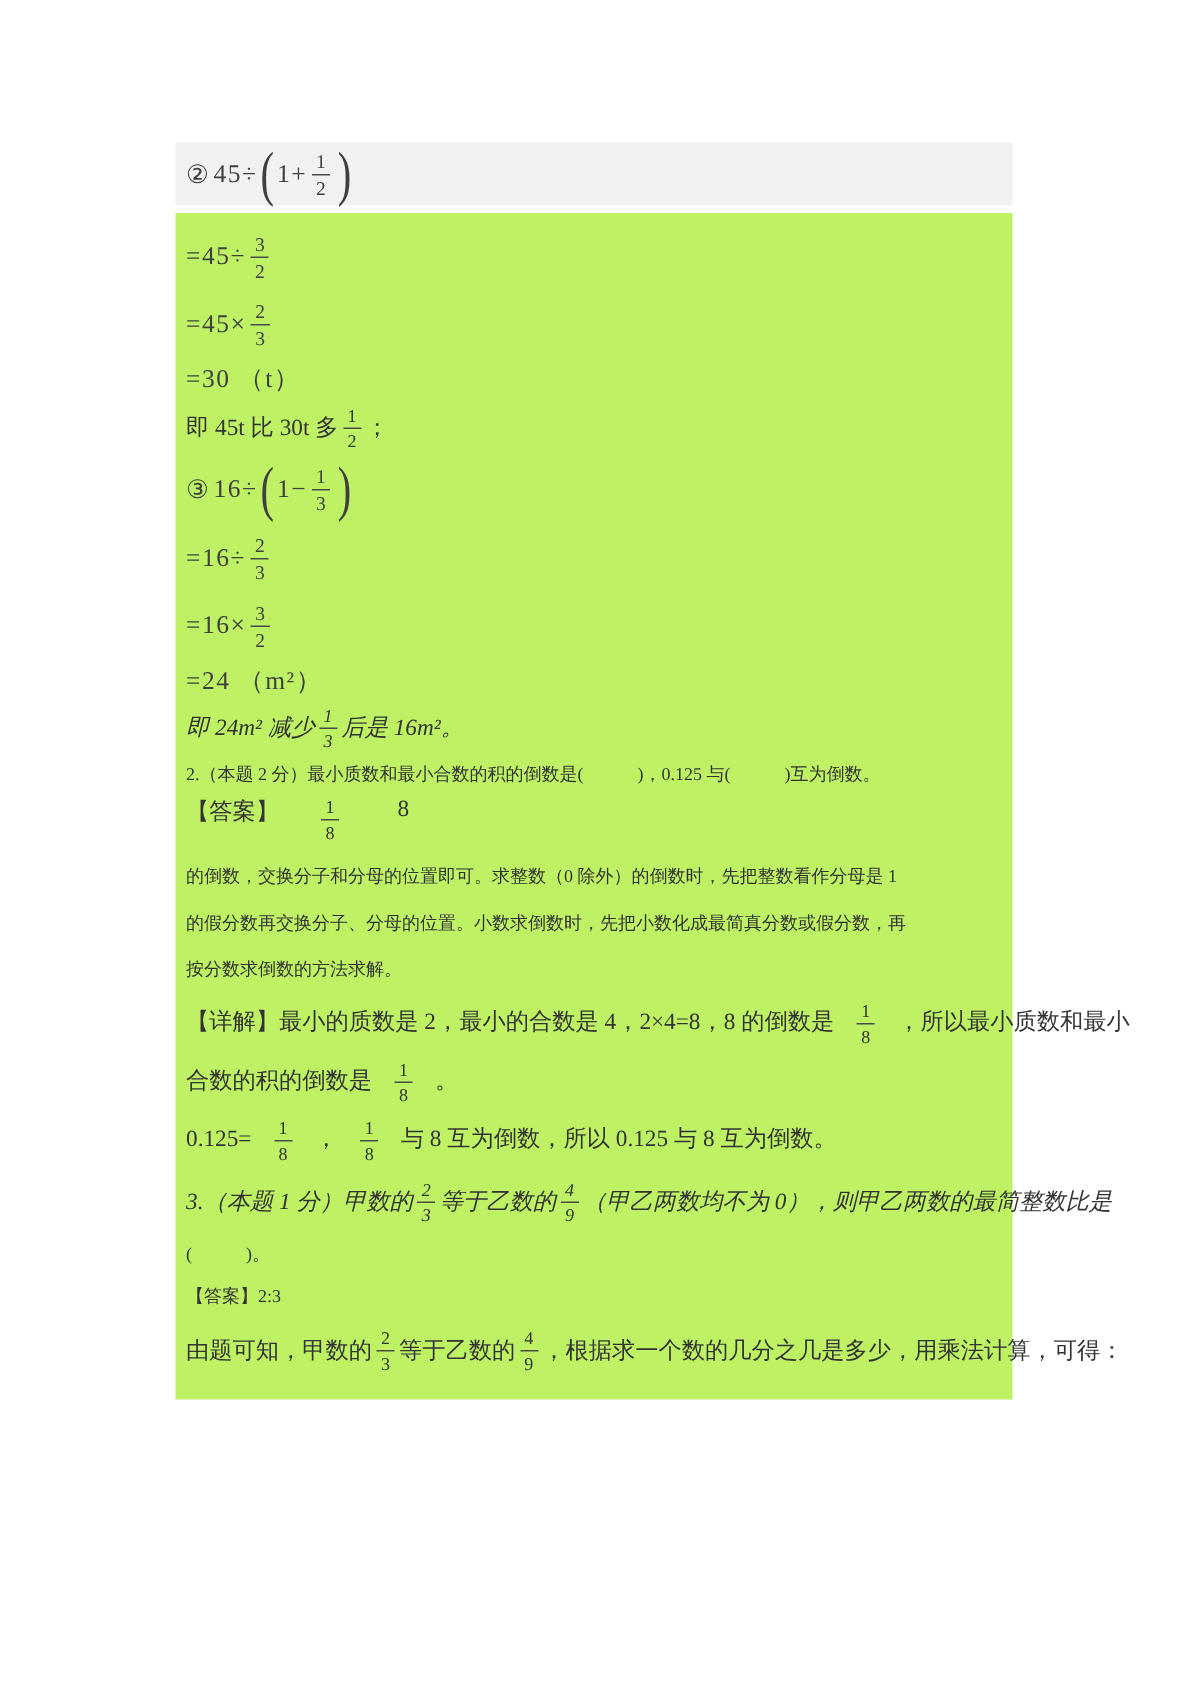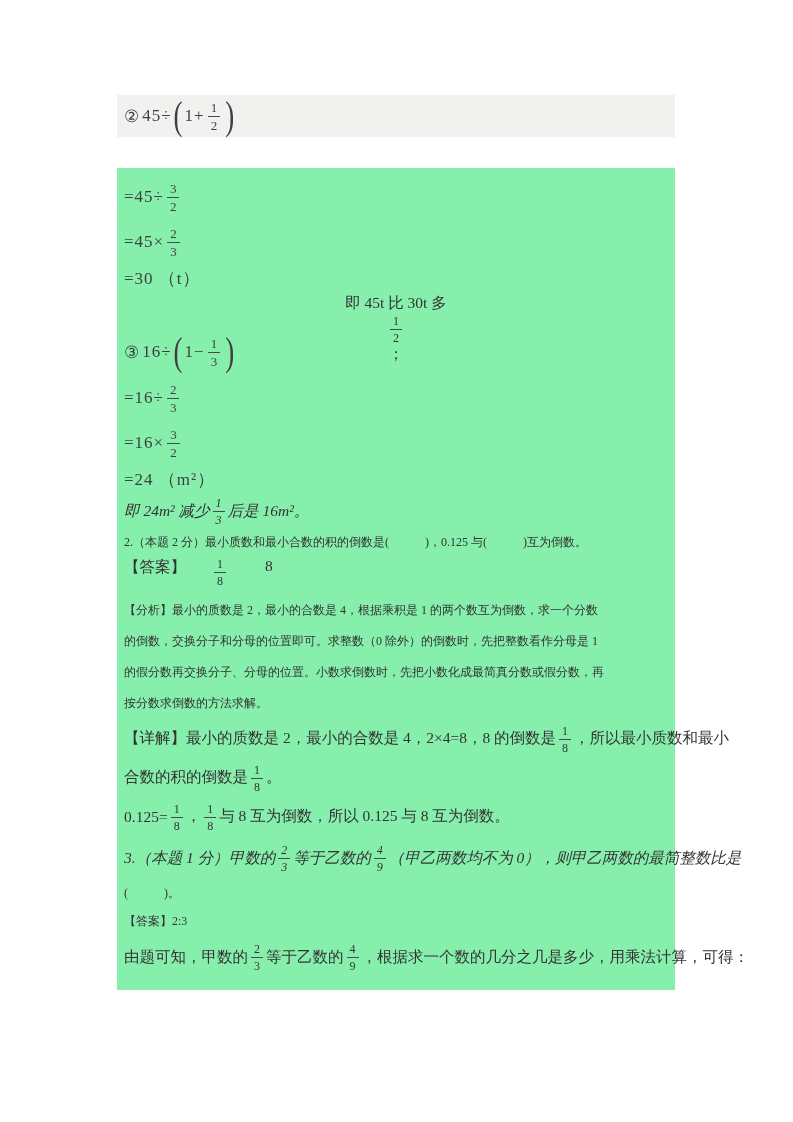--- a/index.html
+++ b/index.html
@@ -2,21 +2,21 @@
 <html><head>
 <meta charset="utf-8">
 <style>
   * { margin:0; padding:0; box-sizing:border-box; }
   html,body { width:793px; height:1122px; background:#ffffff; }
   body { font-family:"Liberation Serif","DejaVu Serif",serif; color:#333; }
   .page { position:relative; width:793px; height:1122px; background:#ffffff; overflow:hidden; }
   .content { position:absolute; left:117px; top:95px; width:558px; }
   .band-top { background:#f1f1f0; height:42px; display:flex; align-items:center; padding-left:7px; }
   .white-gap { height:5px; background:#ffffff; }
-  .main { background:#86efac; padding:6px 7px 12px 7px;margin-top:26px; }
+  .main { background:#bef264; padding:6px 7px 12px 7px; }
 
   
   .eq { display:flex; align-items:center; font-size:17px; color:#3f3f3f; letter-spacing:1px; white-space:nowrap; }
   .eq.h45 { height:45px; } .eq.h46 { height:46px; } .eq.h29 { height:29px; }
   .circ { font-size:17px; margin-right:2px; }
 
   
   .frac { display:inline-flex; flex-direction:column; align-items:center; vertical-align:middle; line-height:1; margin:0 3px; letter-spacing:0; }
   .frac .fn { display:block; padding:1px 3px 2px; border-bottom:1px solid #4a4a4a; font-size:13px; }
   .frac .fd { display:block; padding-top:2px; font-size:13px; }
@@ -27,21 +27,21 @@
 
   
   .t { font-size:12px; color:#333; white-space:nowrap; }
   .t.h29 { height:29px; line-height:29px; }
   .t.h30 { height:30px; line-height:30px; }
   .t.h31 { height:31px; line-height:31px; }
   .t.h27 { height:27px; line-height:27px; }
 
   
   .mix { display:flex; align-items:center; font-size:15.5px; color:#333; white-space:nowrap; }
-  .mix.h36 { height:36px;flex-direction:column; } .mix.h34 { height:34px;font-style:italic; } .mix.h39 { height:39px; }
+  .mix.h36 { height:36px; } .mix.h34 { height:34px;font-style:italic; } .mix.h39 { height:39px;gap:12px; }
   .mix.h44 { height:44px;font-style:italic; } .mix.h42 { height:42px; }
 
   
   .t-ans { display:flex; height:38px; font-size:15.5px; color:#333; }
   .t-ans .frac { margin-left:28px; }
   .t-ans .second { margin-left:36px; }
 </style>
 </head>
 <body>
 
@@ -127,21 +127,20 @@
 
       <div class="t h29">2.（本题 2 分）最小质数和最小合数的积的倒数是(　　　)，0.125 与(　　　)互为倒数。</div>
       <div class="t-ans">
         <span>【答案】</span>
         <span class="frac">
           <span class="fn">1</span>
           <span class="fd">8</span>
         </span>
         <span class="second">8</span>
       </div>
-      <div class="t h31">【分析】最小的质数是 2，最小的合数是 4，根据乘积是 1 的两个数互为倒数，求一个分数</div>
       <div class="t h31">的倒数，交换分子和分母的位置即可。求整数（0 除外）的倒数时，先把整数看作分母是 1</div>
       <div class="t h31">的假分数再交换分子、分母的位置。小数求倒数时，先把小数化成最简真分数或假分数，再</div>
       <div class="t h31">按分数求倒数的方法求解。</div>
 
       <div class="mix h39">
         <span>【详解】最小的质数是 2，最小的合数是 4，2×4=8，8 的倒数是</span>
         <span class="frac">
           <span class="fn">1</span>
           <span class="fd">8</span>
         </span>

